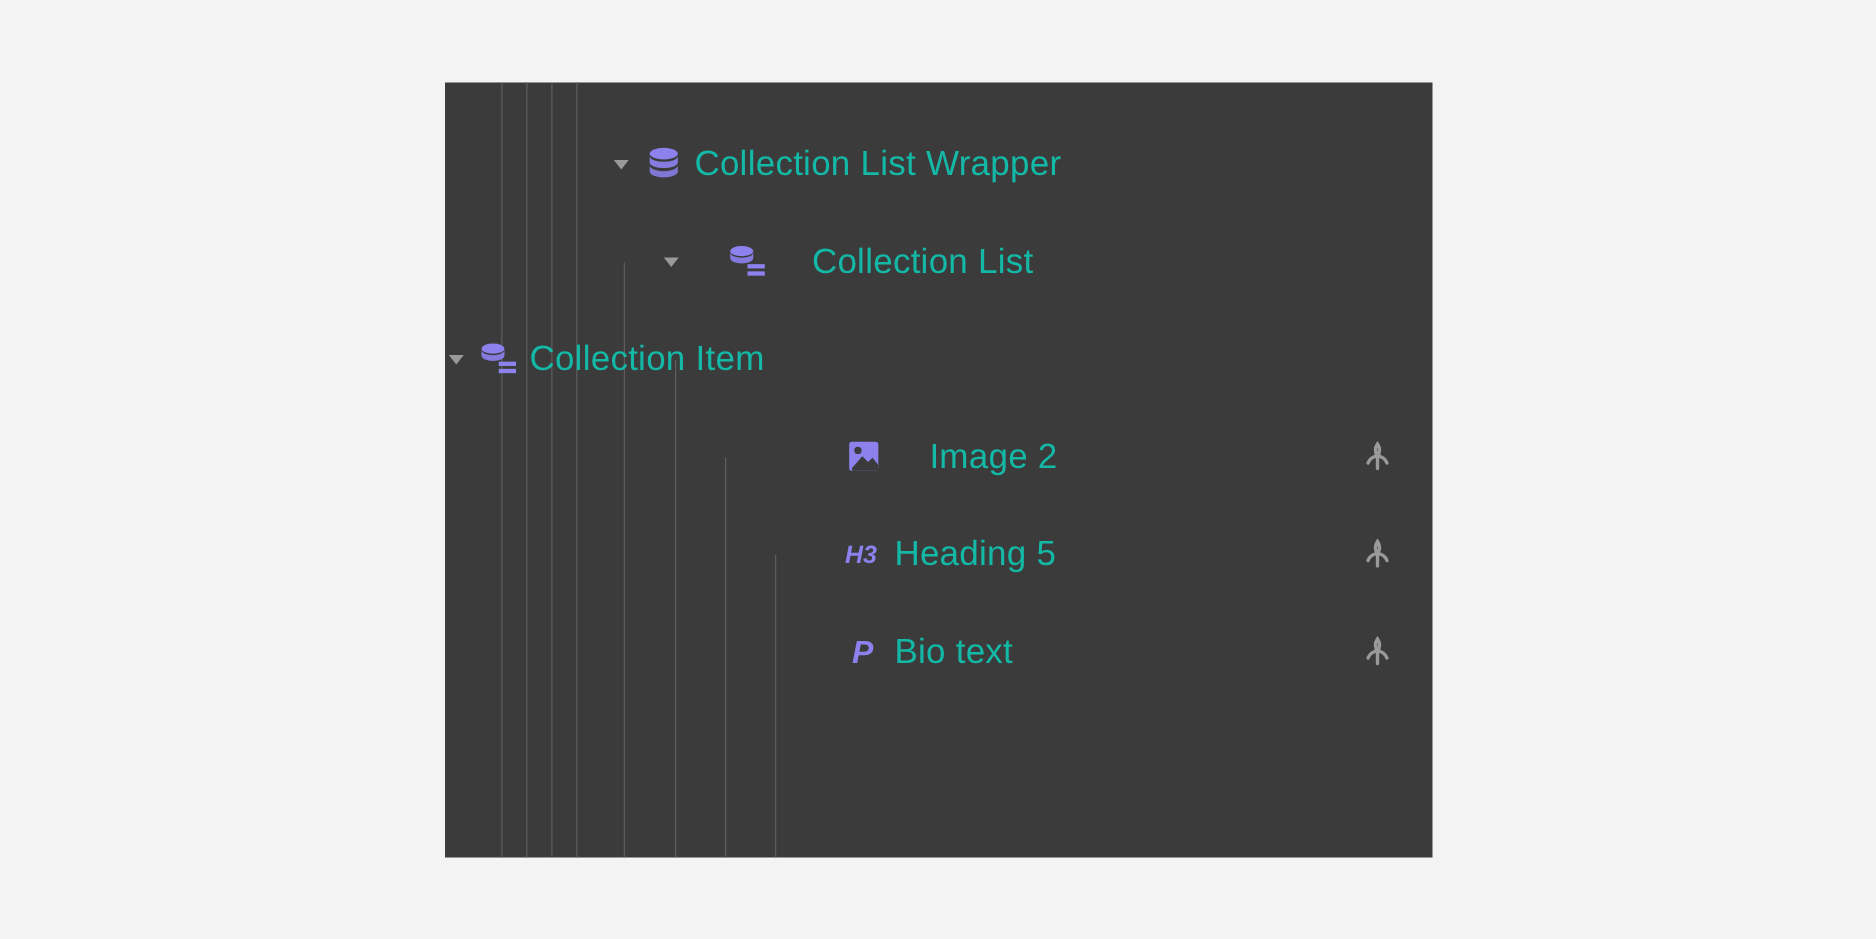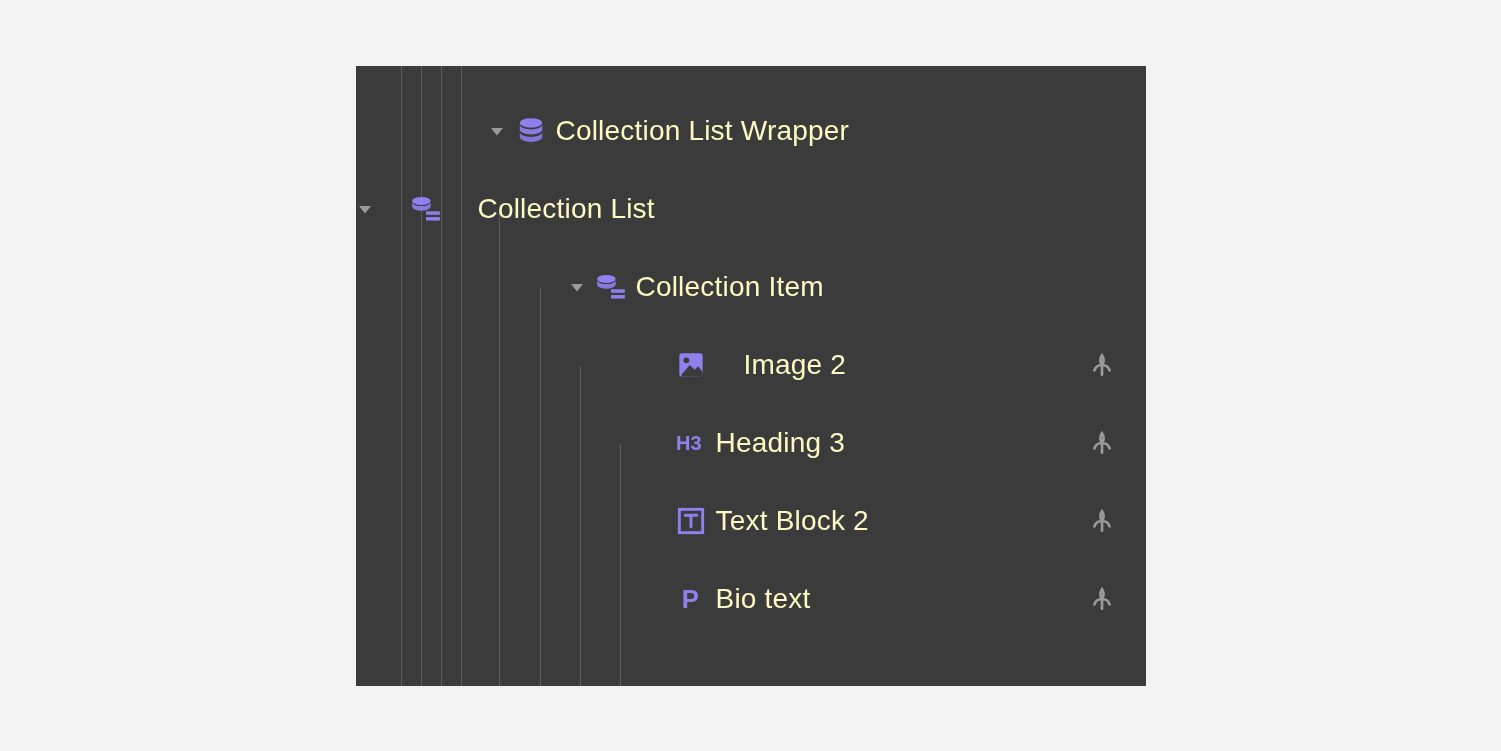--- a/index.html
+++ b/index.html
@@ -21,21 +21,21 @@
   }
   .tree {
     position: relative;
     padding-top: 26px;
   }
   .row {
     display: flex;
     align-items: center;
     height: 78px;
     position: relative;
-    color: #fef9c3;
+    color: #14b8a6;
     font-size: 28px;
     font-weight: 400;
     cursor: default;
   }
   .row .label {
     margin-left: 10px;
     letter-spacing: 0.2px;
   }
   .caret {
     width: 18px;
@@ -44,20 +44,21 @@
     margin-right: 10px;
   }
   .caret svg { display: block; }
   .ico {
     width: 30px;
     height: 30px;
     flex: 0 0 30px;
     display: flex;
     align-items: center;
     justify-content: center;
+    font-style: italic;
   }
   .ico svg { display: block; }
   .indent-guides {
     position: absolute;
     top: 0;
     bottom: 0;
     left: 0;
     pointer-events: none;
   }
   .guide {
@@ -103,38 +104,38 @@
       <span class="ico">
         <svg viewBox="0 0 24 24" width="30" height="30">
           <ellipse cx="12" cy="5.5" rx="9" ry="3.8" fill="#8d81ee"></ellipse>
           <path d="M3 7 v4 a9 3.8 0 0 0 18 0 v-4 a9 3.8 0 0 1 -18 0 Z" fill="#8d81ee" opacity="0.92"></path>
           <path d="M3 13 v4 a9 3.8 0 0 0 18 0 v-4 a9 3.8 0 0 1 -18 0 Z" fill="#8d81ee" opacity="0.85"></path>
         </svg>
       </span>
       <span class="label">Collection List Wrapper</span>
     </div>
 
-    <div class="row" style="gap:27px;">
+    <div class="row" style="padding-left:172px;gap:27px;">
       <span class="caret">
         <svg viewBox="0 0 12 12" width="18" height="18">
             <path d="M2 4 L10 4 L6 9 Z" fill="#9a9a9a"></path>
           </svg>
       </span>
       <span class="ico">
         <svg viewBox="0 0 26 24" width="30" height="28">
           <ellipse cx="9" cy="5" rx="8" ry="3.5" fill="#8d81ee"></ellipse>
           <path d="M1 6 v4 a8 3.5 0 0 0 16 0 v-4 a8 3.5 0 0 1 -16 0 Z" fill="#8d81ee" opacity="0.9"></path>
           <rect x="13" y="14" width="12" height="3" fill="#8d81ee"></rect>
           <rect x="13" y="19" width="12" height="3" fill="#8d81ee"></rect>
         </svg>
       </span>
       <span class="label">Collection List</span>
     </div>
 
-    <div class="row" style="padding-left:212px;">
+    <div class="row" style="">
       <span class="caret">
         <svg viewBox="0 0 12 12" width="18" height="18">
             <path d="M2 4 L10 4 L6 9 Z" fill="#9a9a9a"></path>
           </svg>
       </span>
       <span class="ico">
         <svg viewBox="0 0 26 24" width="30" height="28">
           <ellipse cx="9" cy="5" rx="8" ry="3.5" fill="#8d81ee"></ellipse>
           <path d="M1 6 v4 a8 3.5 0 0 0 16 0 v-4 a8 3.5 0 0 1 -16 0 Z" fill="#8d81ee" opacity="0.9"></path>
           <rect x="13" y="14" width="12" height="3" fill="#8d81ee"></rect>
@@ -160,42 +161,28 @@
         </svg>
       </span>
     </div>
 
     <div class="row" style="padding-left:320px;">
       <span class="ico">
         <svg viewBox="0 0 30 24" width="32" height="26">
           <text x="0" y="19" font-family="Arial" font-size="20" font-weight="700" fill="#8d81ee">H3</text>
         </svg>
       </span>
-      <span class="label">Heading 3</span>
+      <span class="label">Heading 5</span>
       <span class="badge">
         <svg viewBox="0 0 24 24" width="26" height="26">
           <path d="M12 3 C10 6 10 9 12 12 C14 9 14 6 12 3 Z M12 12 L12 21 M12 12 C9 12 6 14 5 17 M12 12 C15 12 18 14 19 17" fill="none" stroke="#9a9a9a" stroke-width="2.5" stroke-linecap="round"></path>
         </svg>
       </span>
     </div>
 
-    <div class="row" style="padding-left:320px;">
-      <span class="ico">
-        <svg viewBox="0 0 24 24" width="28" height="28">
-          <rect x="2" y="2" width="20" height="20" fill="none" stroke="#8d81ee" stroke-width="2.5"></rect>
-          <path d="M7 7 H17 M12 7 V17" stroke="#8d81ee" stroke-width="2.5" stroke-linecap="round"></path>
-        </svg>
-      </span>
-      <span class="label">Text Block 2</span>
-      <span class="badge">
-        <svg viewBox="0 0 24 24" width="26" height="26">
-          <path d="M12 3 C10 6 10 9 12 12 C14 9 14 6 12 3 Z M12 12 L12 21 M12 12 C9 12 6 14 5 17 M12 12 C15 12 18 14 19 17" fill="none" stroke="#9a9a9a" stroke-width="2.5" stroke-linecap="round"></path>
-        </svg>
-      </span>
-    </div>
 
     <div class="row" style="padding-left:320px;">
       <span class="ico">
         <svg viewBox="0 0 24 24" width="28" height="28">
           <text x="4" y="20" font-family="Arial" font-size="22" font-weight="700" fill="#8d81ee">P</text>
         </svg>
       </span>
       <span class="label">Bio text</span>
       <span class="badge">
         <svg viewBox="0 0 24 24" width="26" height="26">

